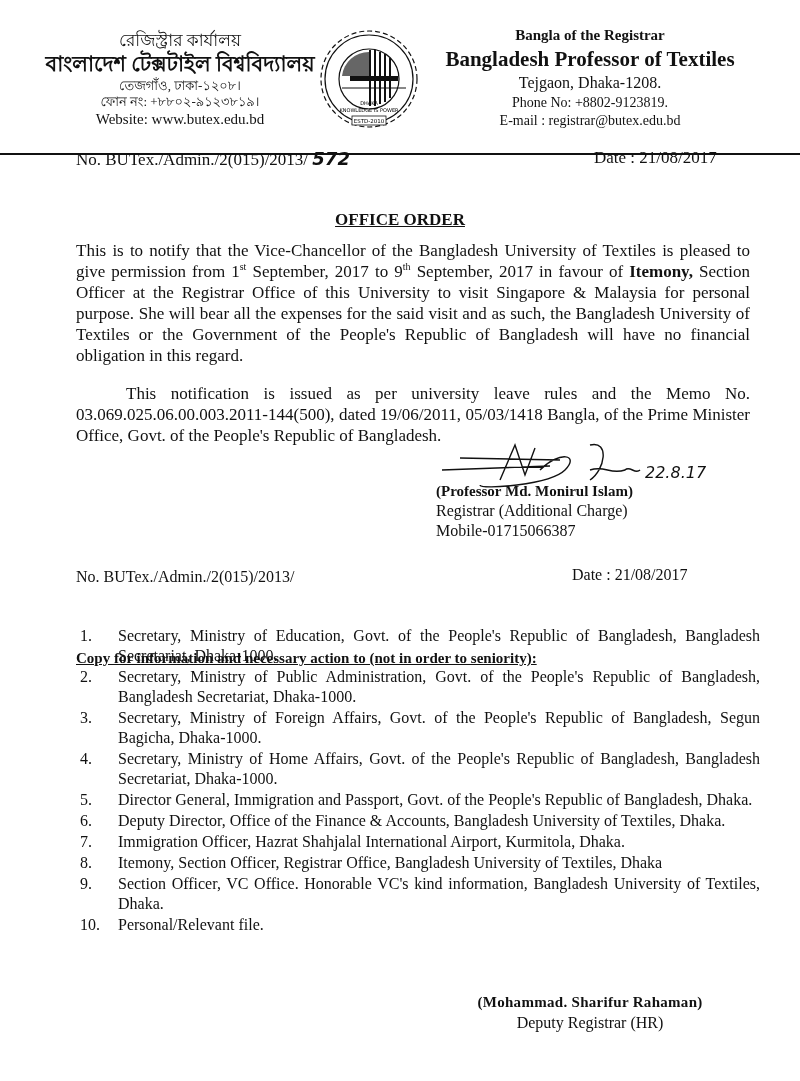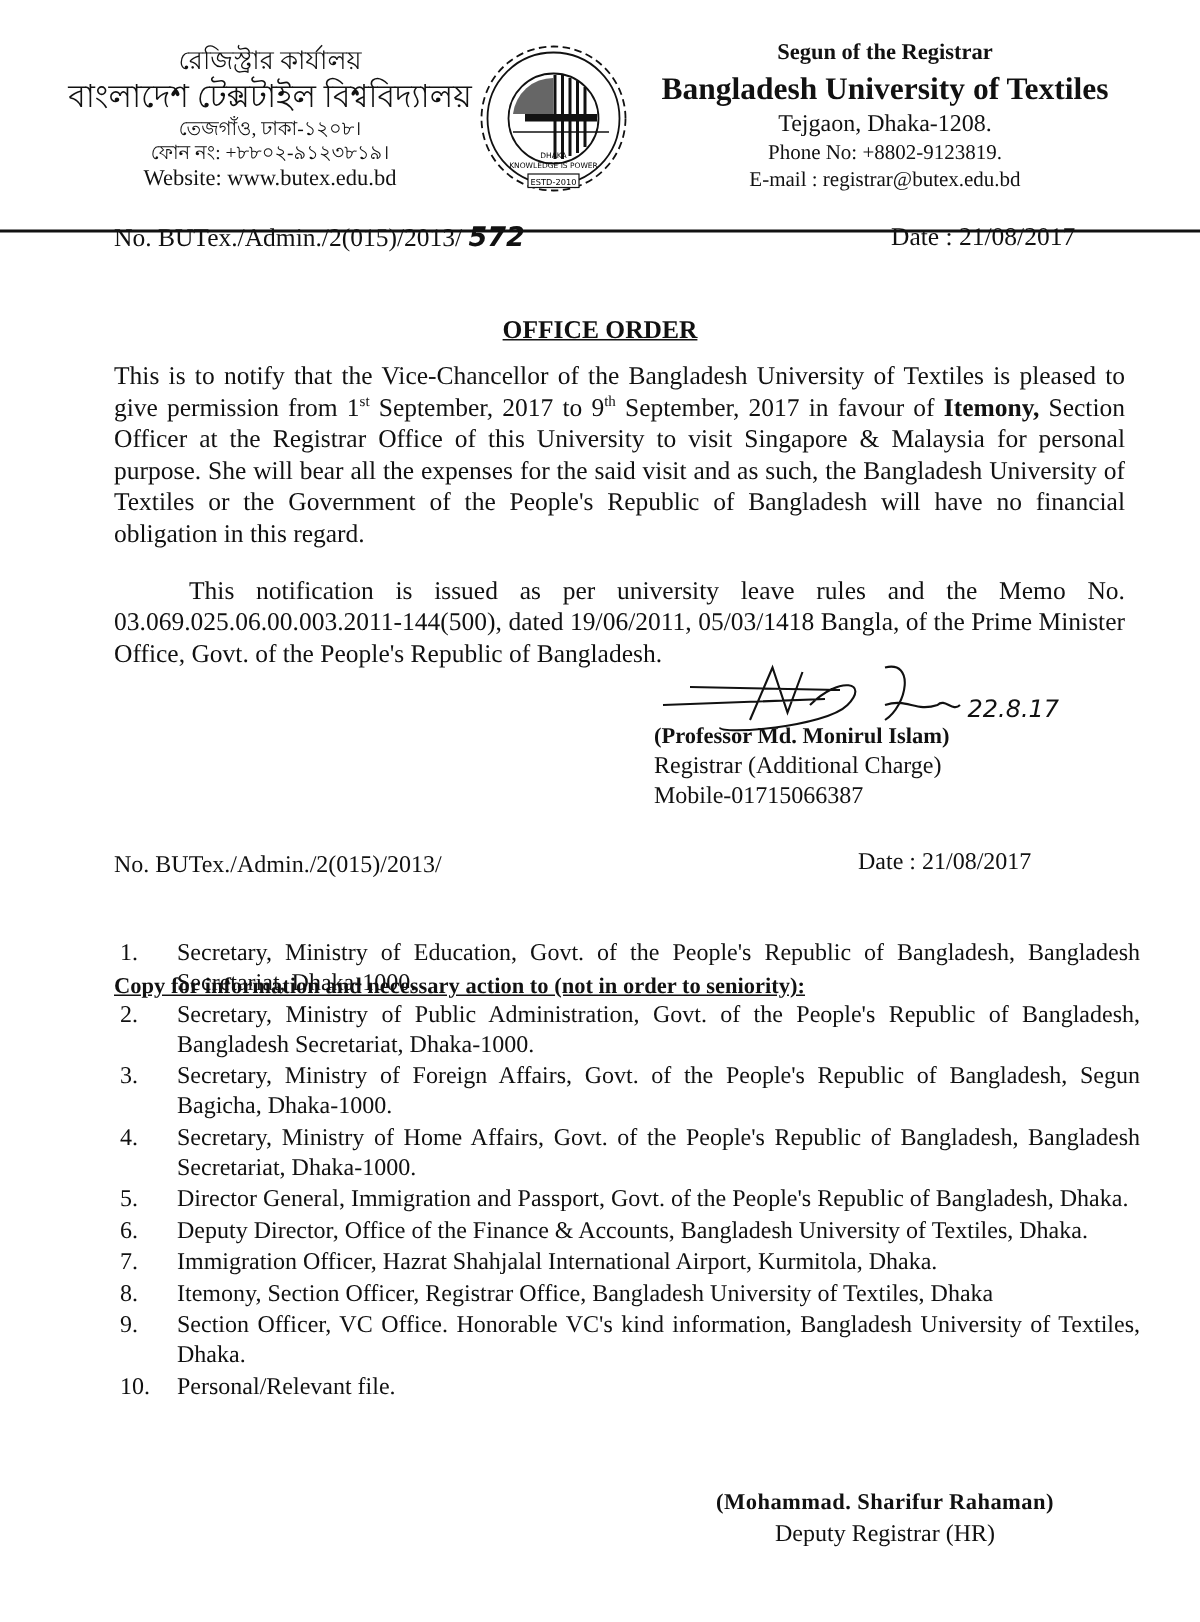--- a/index.html
+++ b/index.html
@@ -3,21 +3,21 @@
 <meta charset="utf-8">
 <style>
   html, body { margin: 0; padding: 0; background: #ffffff; }
   body {
     width: 800px; height: 1081px; position: relative; overflow: hidden;
     font-family: "Liberation Serif", "DejaVu Serif", serif; color: #111;
   }
   .abs { position: absolute; }
   .bn-header { left: 40px; top: 30px; width: 280px; text-align: center; line-height: 1.25; }
   .bn-header .l1 { font-size: 17px; }
-  .bn-header .l2 { font-size: 21px; font-weight: normal; }
+  .bn-header .l2 { font-size: 21px; font-weight: bold; }
   .bn-header .l3, .bn-header .l4 { font-size: 13px; }
   .bn-header .l5 { font-size: 15px; text-align: center; }
   .logo { left: 316px; top: 26px; width: 106px; height: 106px; }
   .en-header { left: 420px; top: 26px; width: 340px; text-align: center; line-height: 1.3; }
   .en-header .l1 { font-size: 15px; font-weight: bold; }
   .en-header .l2 { font-size: 21px; font-weight: bold; }
   .en-header .l3 { font-size: 16px; }
   .en-header .l4, .en-header .l5 { font-size: 14px; }
   .rule { left: 0; top: 153px; width: 800px; height: 2px; background: #111; }
   .refno { left: 76px; top: 148px; font-size: 17px; }
@@ -70,22 +70,22 @@
   <path d="M26 50 A27 27 0 0 1 53 26 L53 50 Z" fill="#666"></path>
   <rect x="34" y="50" width="48" height="5" fill="#111"></rect>
   <path d="M26 62 L90 62" stroke="#111" stroke-width="1"></path>
   <rect x="36" y="90" width="34" height="9" fill="#fff" stroke="#111" stroke-width="0.8"></rect>
   <text x="53" y="97" font-size="5.5" text-anchor="middle" font-family="DejaVu Sans, sans-serif">ESTD-2010</text>
   <text x="53" y="86" font-size="5" text-anchor="middle" font-family="DejaVu Sans, sans-serif">KNOWLEDGE IS POWER</text>
   <text x="53" y="79" font-size="5" text-anchor="middle" font-family="DejaVu Sans, sans-serif">DHAKA</text>
 </svg>
 
 <div class="abs en-header">
-  <div class="l1">Segun of the Registrar</div>
-  <div class="l2">Bangladesh University of Textiles</div>
+  <div class="l1">Bangla of the Registrar</div>
+  <div class="l2">Bangladesh Professor of Textiles</div>
   <div class="l3">Tejgaon, Dhaka-1208.</div>
   <div class="l4">Phone No: +8802-9123819.</div>
   <div class="l5">E-mail : registrar@butex.edu.bd</div>
 </div>
 
 <div class="abs rule"></div>
 
 <div class="abs refno">
   <span>No. BUTex./Admin./2(015)/2013/</span>
   <span class="hand">572</span>

